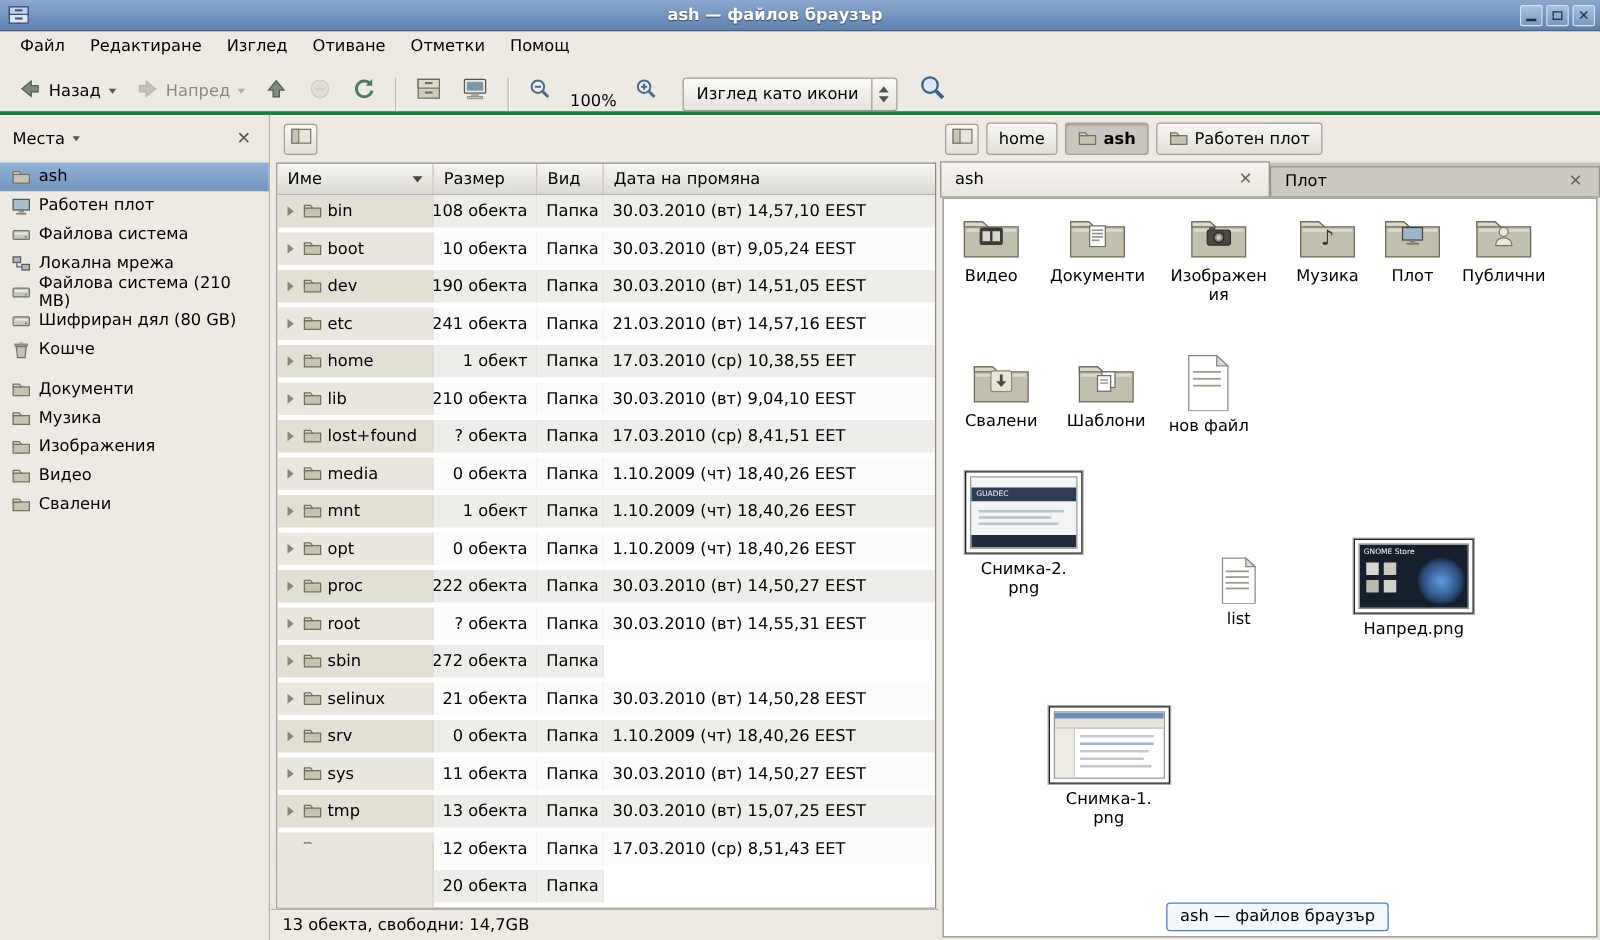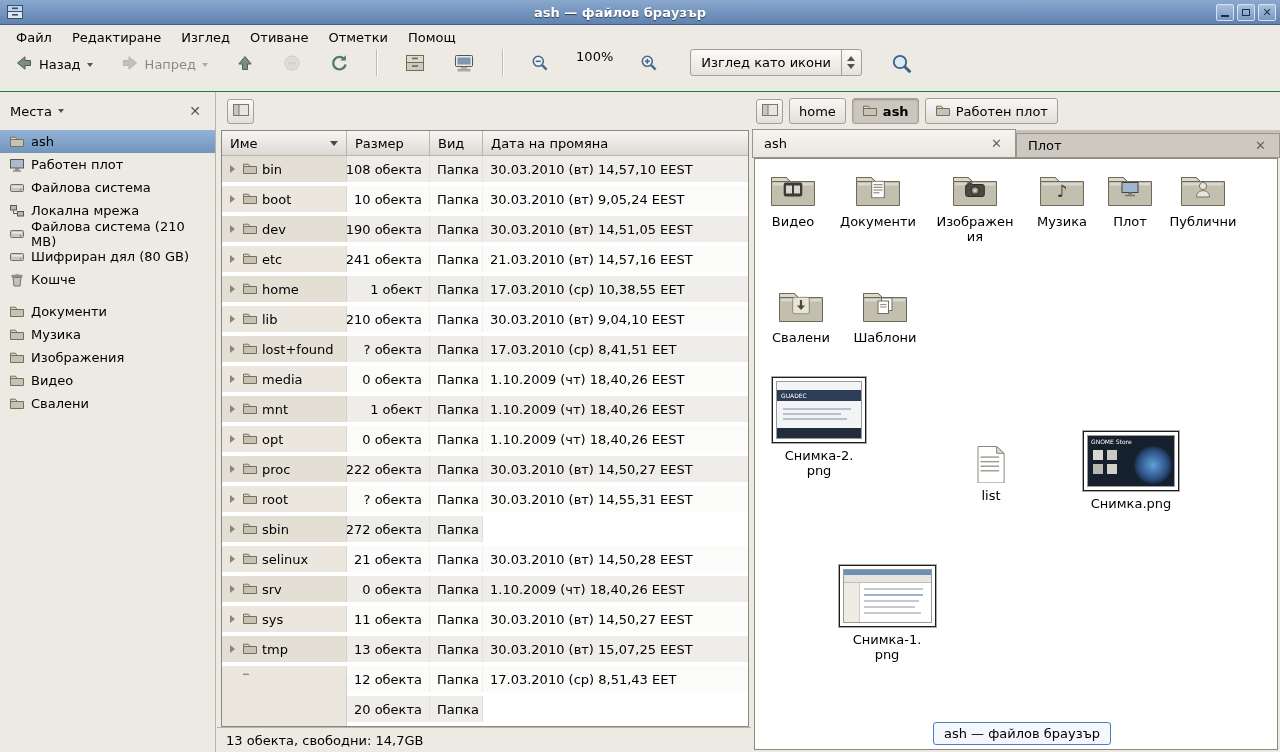--- a/index.html
+++ b/index.html
@@ -22,22 +22,22 @@
     background:linear-gradient(#a9c1df,#7897bf); display:flex; align-items:center;
     justify-content:center; color:#16304f; font-size:11px; line-height:1; }
   .glyph-min { width:8px; height:2px; background:#16304f; margin-top:8px; }
   .glyph-max { width:8px; height:7px; border:1.5px solid #16304f; }
   
   .menubar { position:absolute; left:0; top:25px; right:0; height:24px;
     display:flex; align-items:center; padding-left:6px; }
   .menu-item { padding:3px 10px; }
   
   .toolbar { position:absolute; left:0; top:49px; right:0; height:43px;
-    display:flex; align-items:flex-start; padding:0 8px; gap:15px;
-    border-bottom:1px solid #15803d; }
+    display:flex; align-items:flex-end; padding:0 8px; gap:3px;
+    border-bottom:3px solid #15803d; }
   .tb-btn { display:flex; align-items:center; gap:5px; padding:4px 6px; border-radius:3px; }
   .tb-btn.disabled { opacity:.42; }
   .tb-sep { width:1px; height:27px; background:#c0bcb2; box-shadow:1px 0 0 #fbfaf7; margin:0 6px; }
   .chev { width:0;height:0;border-left:3.5px solid transparent;border-right:3.5px solid transparent;border-top:4px solid #55544a; margin-left:1px;}
   .zoom-label { padding:0 5px; }
   .combo { height:27px; display:flex; align-items:center; margin-left:10px;
     background:linear-gradient(#fbfaf8,#e6e3dc); border:1px solid #a49f93; border-radius:3px; }
   .combo-text { padding:0 10px; min-width:138px; }
   .combo-spin { width:20px; align-self:stretch; border-left:1px solid #a49f93;
     display:flex; flex-direction:column; align-items:center; justify-content:center; gap:3px;}
@@ -829,20 +829,32 @@
               </svg>
               <span class="emblem"><svg width="17" height="17" viewBox="0 0 17 17">
                   <rect x="5" y="1" width="10.5" height="12.5" fill="#fff" stroke="#6f6e63"></rect>
                   <rect x="1.5" y="4" width="10.5" height="12.5" fill="#fff" stroke="#6f6e63"></rect>
                   <rect x="3.5" y="7" width="6.5" height="1.1" fill="#97958a"></rect>
                   <rect x="3.5" y="9.4" width="6.5" height="1.1" fill="#97958a"></rect>
                 </svg></span>
             </div>
             <div class="icon-label">Шаблони</div>
           </div>
+          <div class="icon-item" style="left: 164px; top: 124px;">
+            <div class="fileicon">
+              <svg width="36" height="46" viewBox="0 0 36 46">
+                <path d="M2 1.5 h22.32 l9 8.28 v35.88 H2 z" fill="#ffffff" stroke="#8a8a82"></path>
+                <path d="M24.32 1.5 v8.28 h9 z" fill="#dadad2" stroke="#8a8a82"></path>
+                <rect x="5.3999999999999995" y="13.799999999999999" width="22.32" height="1.4" fill="#9a9a90"></rect>
+                <rect x="5.3999999999999995" y="19.32" width="22.32" height="1.4" fill="#9a9a90"></rect>
+                <rect x="5.3999999999999995" y="24.839999999999996" width="22.32" height="1.4" fill="#9a9a90"></rect>
+              </svg>
+            </div>
+            <div class="icon-label">нов файл</div>
+          </div>
           <div class="icon-item" style="left: 16px; top: 218px;">
             <div class="thumb">
               <div class="th-inner" style="width: 86px; height: 58px; background: rgb(242, 244, 246);">
                 <div class="tw-band" style="top:8px">GUADEC</div>
                 <div class="tiny-line" style="left:6px;right:10px;top:26px"></div>
                 <div class="tiny-line" style="left:6px;right:20px;top:31px"></div>
                 <div class="tiny-line" style="left:6px;right:14px;top:36px"></div>
                 <div style="position:absolute;left:0;right:0;bottom:0;height:10px;background:#232c3d"></div>
               </div>
             </div>
@@ -866,21 +878,21 @@
             <div class="thumb">
               <div class="th-inner" style="width: 88px; height: 52px; background: rgb(22, 31, 44);">
                 <span class="store-text">GNOME Store</span>
                 <div style="position:absolute;right:2px;top:10px;width:38px;height:38px;border-radius:50%;background:radial-gradient(circle,#5f9fe0 0%,#2a4d7c 55%,rgba(22,31,44,0) 75%)"></div>
                 <div style="position:absolute;left:5px;top:14px;width:10px;height:10px;background:#d8d8d2"></div>
                 <div style="position:absolute;left:19px;top:14px;width:10px;height:10px;background:#c9c9c2"></div>
                 <div style="position:absolute;left:5px;top:28px;width:10px;height:10px;background:#b8b8b0"></div>
                 <div style="position:absolute;left:19px;top:28px;width:10px;height:10px;background:#d0d0c8"></div>
               </div>
             </div>
-            <div class="icon-label">Снимка.png</div>
+            <div class="icon-label">Напред.png</div>
           </div>
           <div class="icon-item" style="left: 84px; top: 406px;">
             <div class="thumb">
               <div class="th-inner" style="width: 89px; height: 54px; background: rgb(255, 255, 255);">
                 <div style="position:absolute;left:0;right:0;top:0;height:5px;background:#6d8fb4"></div>
                 <div style="position:absolute;left:0;right:0;top:5px;height:8px;background:#e8e5de;border-bottom:1px solid #c2beb4"></div>
                 <div style="position:absolute;left:0;top:13px;bottom:0;width:16px;background:#efece5;border-right:1px solid #d0ccc2"></div>
                 <div class="tiny-line" style="left:20px;right:8px;top:18px;background:#c4c9ce"></div>
                 <div class="tiny-line" style="left:20px;right:8px;top:24px;background:#9db4d0"></div>
                 <div class="tiny-line" style="left:20px;right:12px;top:30px;background:#c4c9ce"></div>

